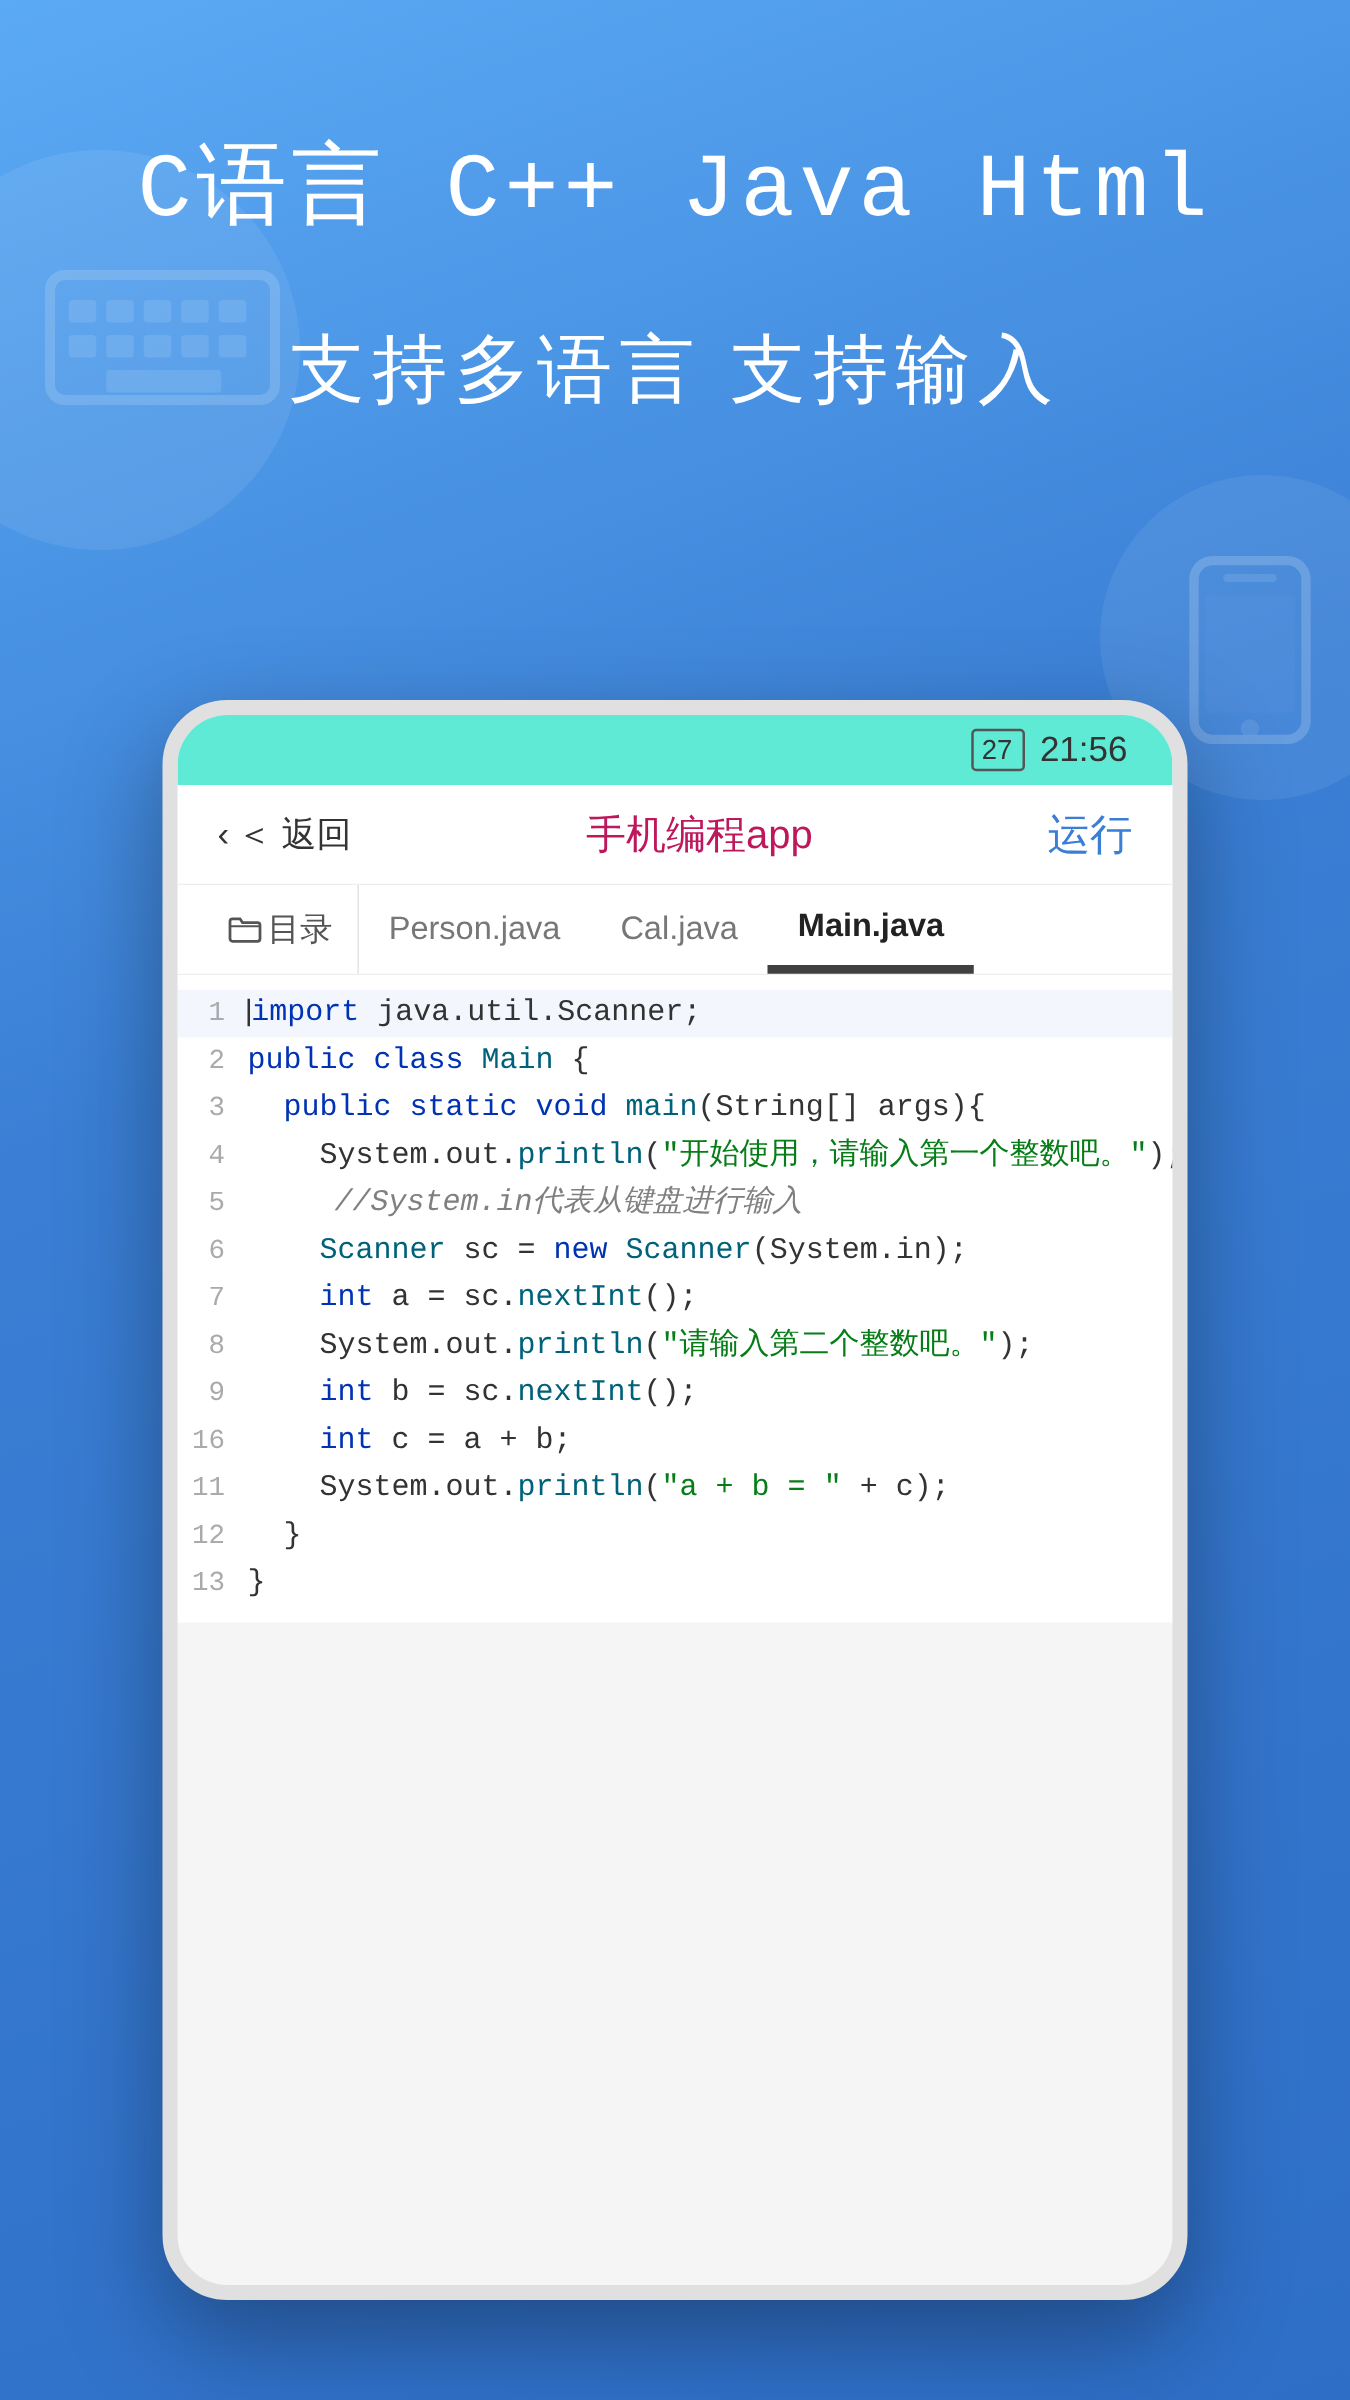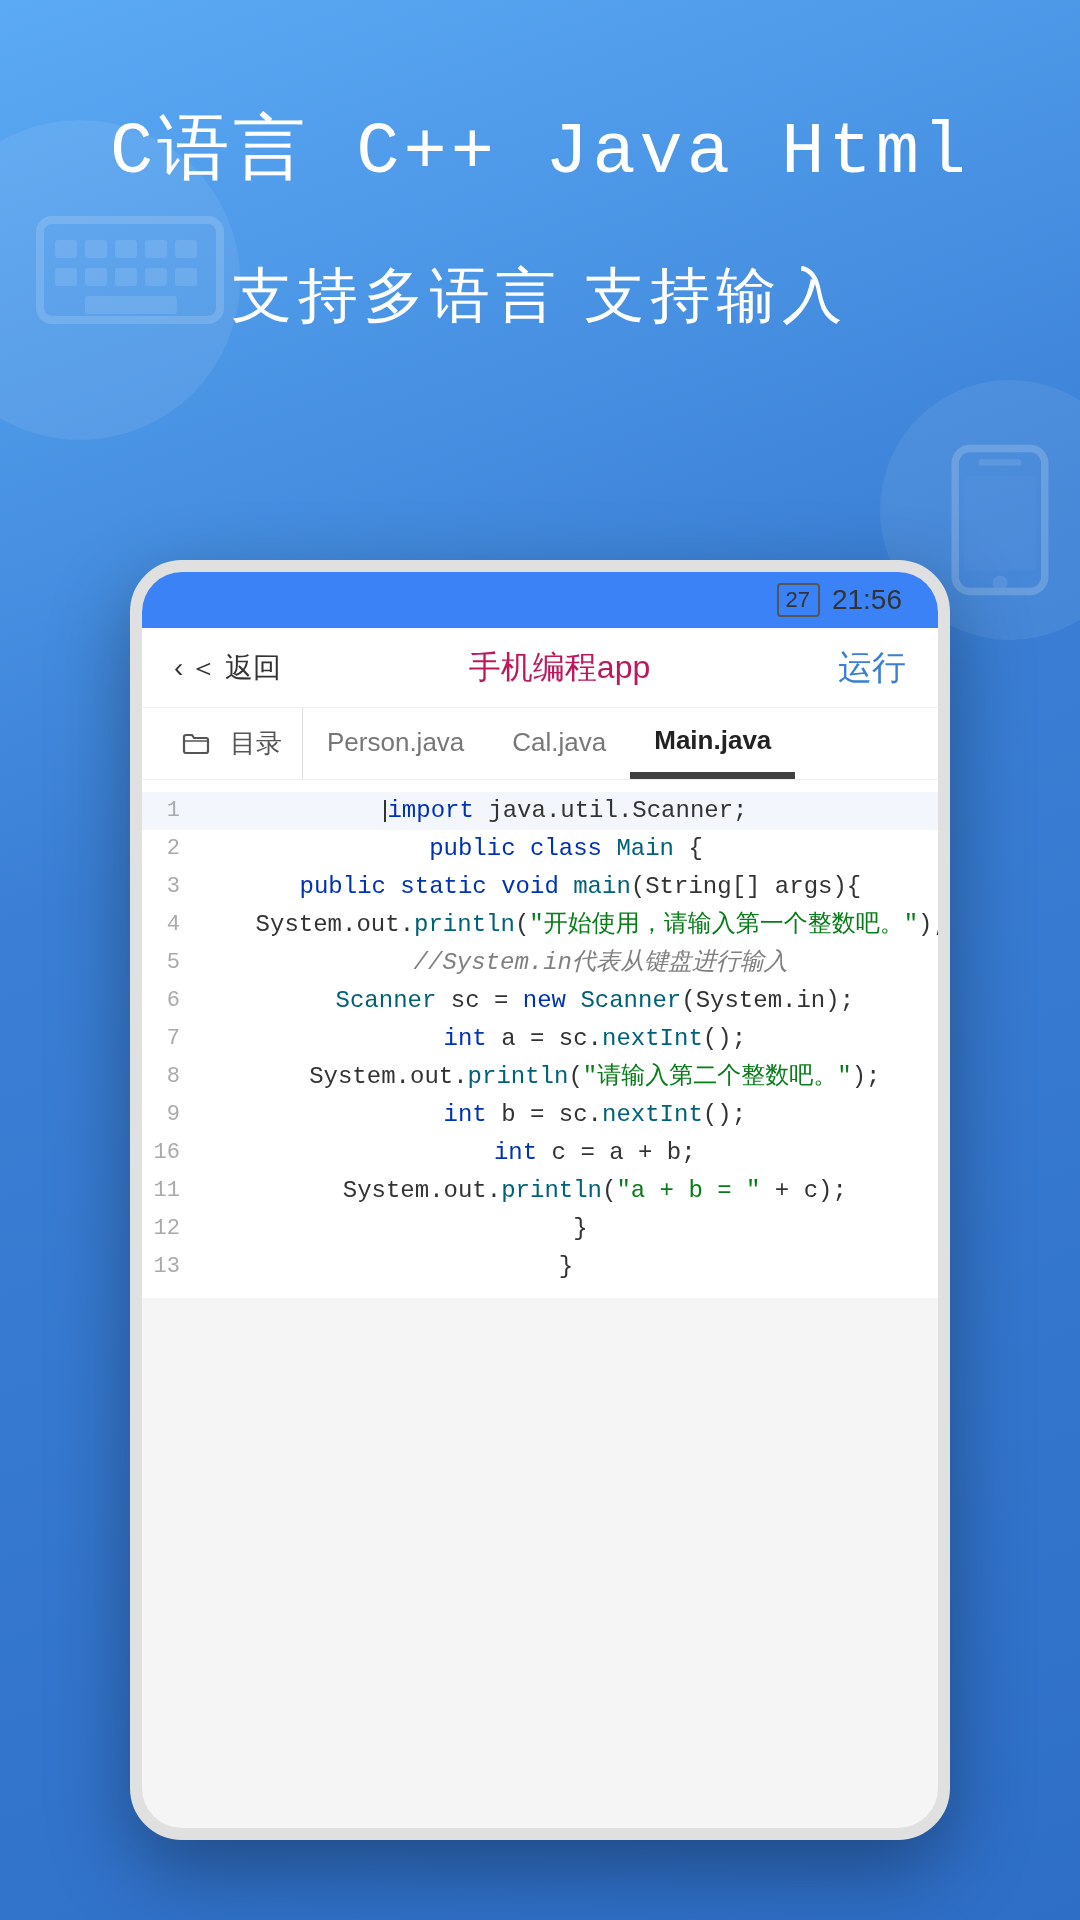--- a/index.html
+++ b/index.html
@@ -96,21 +96,21 @@
       height: 1280px;
       background: #f5f5f5;
       border-radius: 52px;
       box-shadow: 0 30px 80px rgba(0,0,0,0.35);
       overflow: hidden;
       border: 12px solid #e0e0e0;
     }
 
     
     .status-bar {
-      background: #3b82f6;
+      background: #5eead4;
       height: 56px;
       display: flex;
       align-items: center;
       justify-content: flex-end;
       padding: 0 36px;
       gap: 12px;
     }
 
     .status-time {
       font-size: 28px;
@@ -156,21 +156,21 @@
       display: flex;
       align-items: center;
       padding: 0 20px;
       border-bottom: 1px solid #eee;
       gap: 0;
     }
 
     .tab-folder {
       display: flex;
       align-items: center;
-      gap: 20px;
+      gap: 4px;
       padding: 0 20px;
       height: 100%;
       font-size: 26px;
       color: #555;
       border-right: 1px solid #ddd;
     }
 
     .tab-item {
       padding: 0 24px;
       height: 100%;
@@ -218,21 +218,20 @@
       flex-shrink: 0;
       line-height: 38px;
       font-family: 'Courier New', monospace;
     }
 
     .line-code {
       flex: 1;
       padding-right: 4px;
       line-height: 38px;
       white-space: pre;
-      text-align: center;
     } 
     .kw-blue { color: #0033b3; }
     .str { color: #067d17; }
     .comment { color: #808080; font-style: italic; margin-left: 12px; }
     .class-name { color: #00627a; }
     .normal { color: #333; }
     .import-kw { color: #0033b3; }
     .method { color: #00627a; }
     .int-kw { color: #0033b3; }
     .cursor-line {

